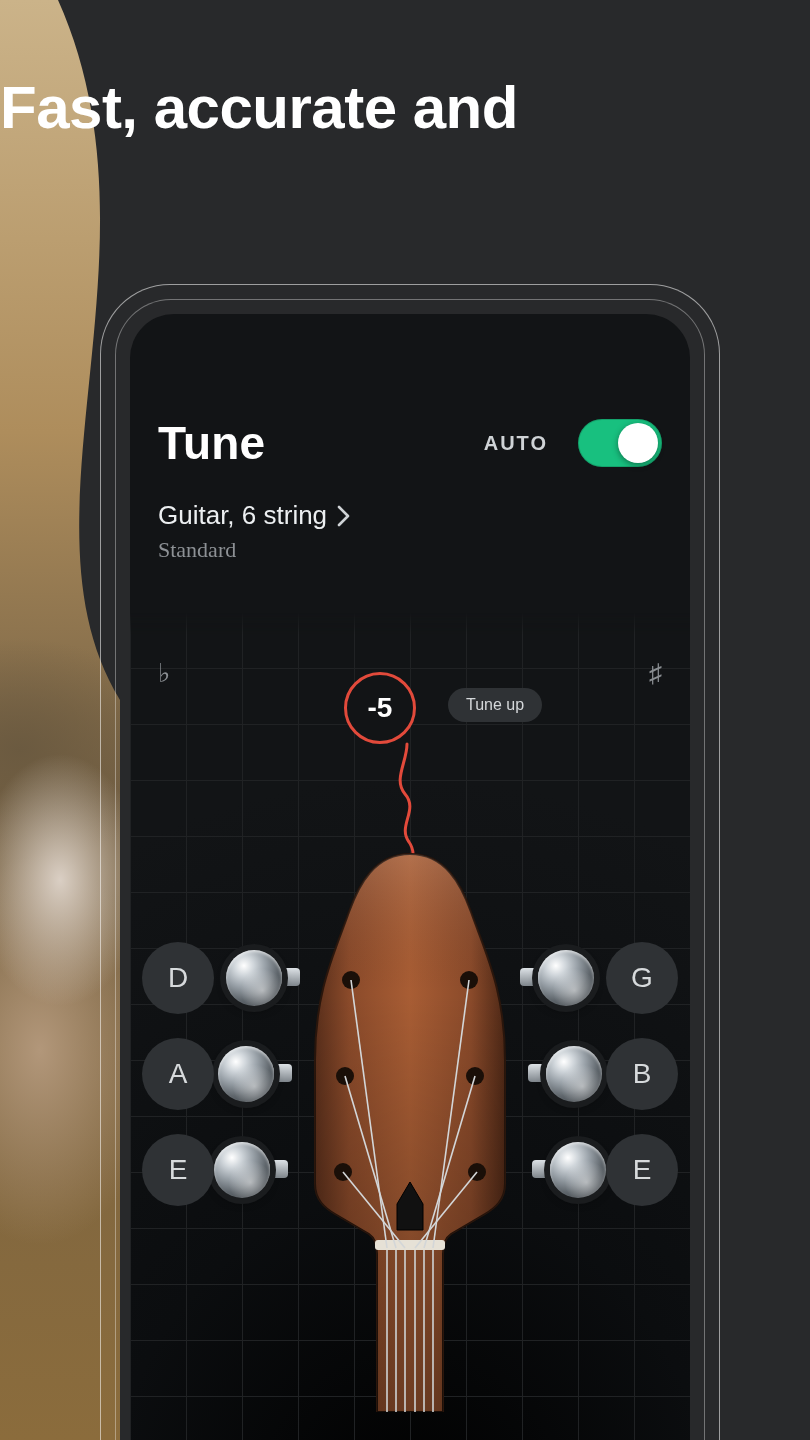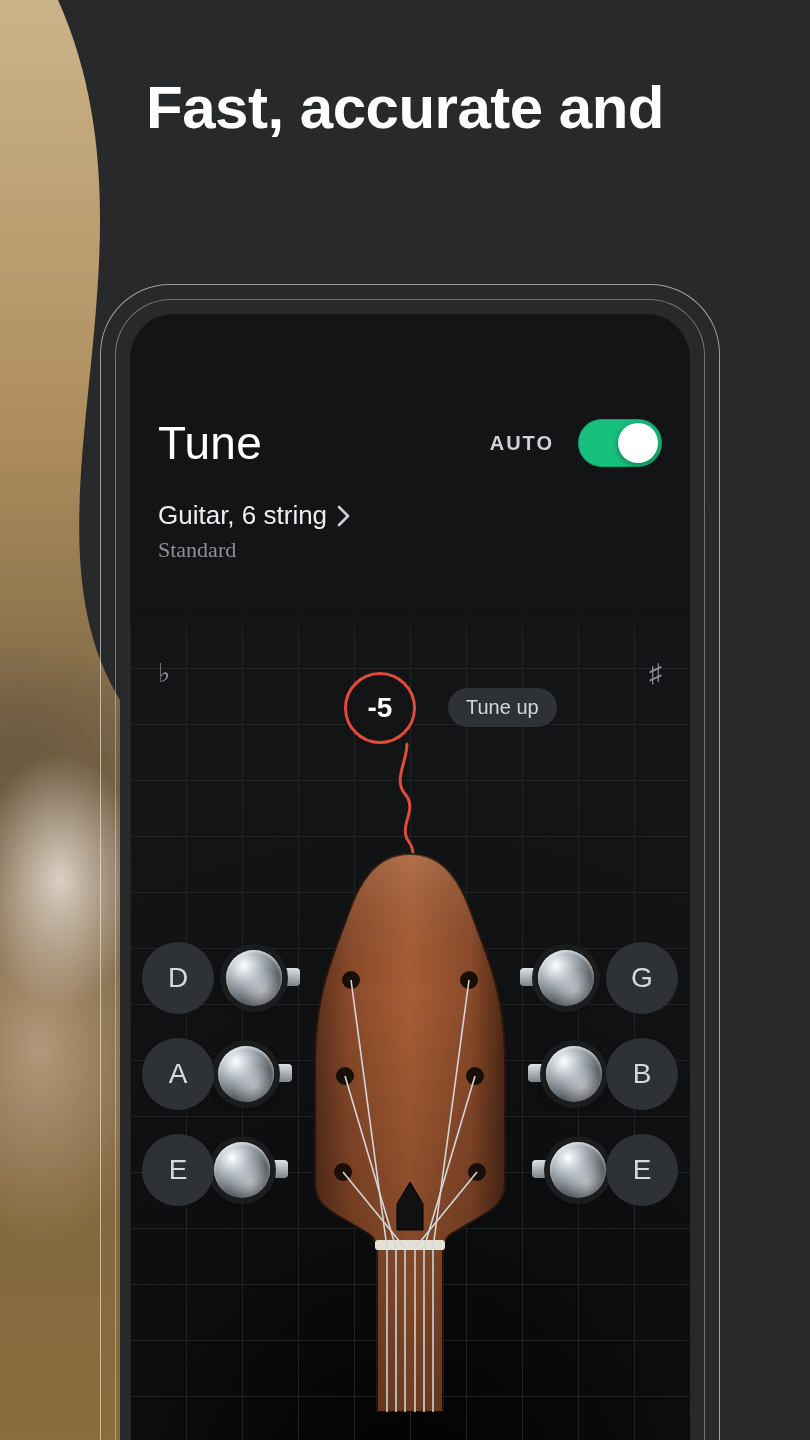--- a/index.html
+++ b/index.html
@@ -29,21 +29,20 @@
   }
   .curve-cap {
     position: absolute; left:0; top:0; width:810px; height:1440px;
     pointer-events:none;
   }
 
   .headline {
     position: absolute;
     left: 0; right: 0;
     top: 74px;
-    text-align: center;
     color: #ffffff;
     font-weight: 700;
     font-size: 60px;
     line-height: 1.12;
     letter-spacing: -0.5px;
   }
 
   .device {
     position: absolute;
     left: 100px;
@@ -72,22 +71,22 @@
     border-radius: 44px 44px 0 0;
     overflow: hidden;
   }
 
   
   .screen-header {
     position: absolute;
     left: 28px; right: 28px; top: 102px;
     display:flex; align-items:center; justify-content:space-between;
   }
-  .title { color:#fff; font-size:46px; font-weight:400; letter-spacing:0.2px;}
-  .auto-wrap { display:flex; align-items:center; gap:24px; }
+  .title { color:#fff; font-size:46px; font-weight:700; letter-spacing:0.2px;}
+  .auto-wrap { display:flex; align-items:center; gap:30px; }
   .auto-label { color:#cfd3d6; font-size:20px; letter-spacing:2px; font-weight:600; }
   .toggle {
     width:84px; height:48px; border-radius:24px;
     background:#18c07f;
     position:relative;
     border:none;
     box-shadow: inset 0 0 0 1px rgba(0,0,0,0.15);
   }
   .toggle .knob{
     position:absolute; right:4px; top:4px;
@@ -131,21 +130,21 @@
     width:72px;height:72px;border-radius:50%;
     background:#121416;
     border:3px solid #e24a3b;
     display:flex;align-items:center;justify-content:center;
     color:#fff;font-size:28px;font-weight:600;
     left:-30px;
   }
   .hint{
     position:absolute; top:76px; left:calc(50% + 38px);
     background:#2f3235;color:#d5d8da;
-    padding:8px 18px;border-radius:20px;font-size:20px;
+    padding:8px 18px;border-radius:20px;font-size:16px;
     white-space:nowrap;
   }
   .wiggle{
     position:absolute; top:130px; left:50%; transform:translateX(-50%);
   }
 
   
   .headstock{
     position:absolute; left:50%; top:240px;
     transform:translateX(-50%);

